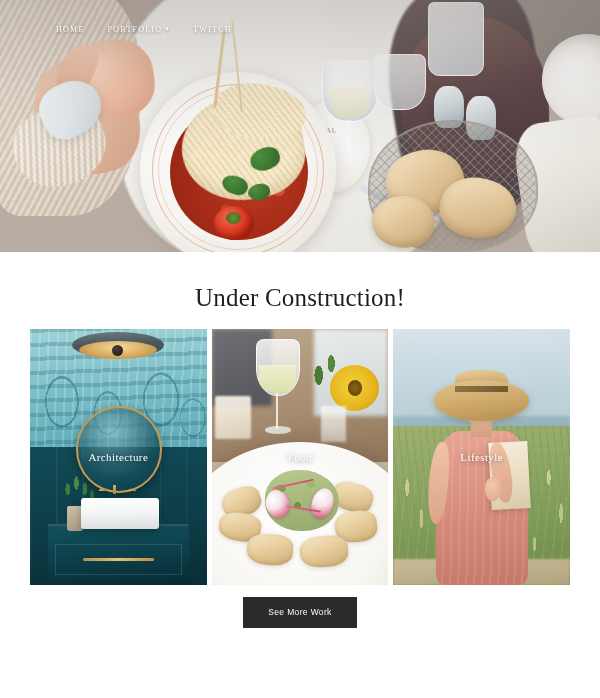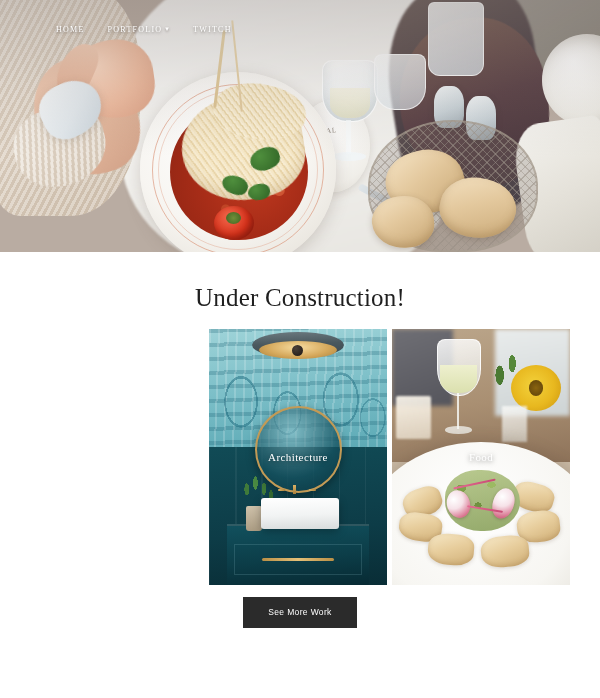--- a/index.html
+++ b/index.html
@@ -762,20 +762,41 @@
           <div class="food-pink1"></div>
           <div class="food-radish1"></div>
           <div class="food-radish2"></div>
           <div class="food-pink2"></div>
           <div class="crostini c5"></div>
           <div class="crostini c6"></div>
         </div>
         <div class="card-label">Food</div>
       </div>
 
+      <div class="card">
+        <div class="life">
+          <div class="life-sky"></div>
+          <div class="life-sea"></div>
+          <div class="life-grass"></div>
+          <div class="life-sand"></div>
+          <div class="life-dress"></div>
+          <div class="life-arm-l"></div>
+          <div class="life-neck"></div>
+          <div class="life-face"></div>
+          <div class="life-hat-crown"></div>
+          <div class="life-hat"></div>
+          <div class="life-hat-band"></div>
+          <div class="life-book-spine"></div>
+          <div class="life-book"></div>
+          <div class="life-arm-r"></div>
+          <div class="life-hand"></div>
+          <div class="life-oats"></div>
+        </div>
+        <div class="card-label">Lifestyle</div>
+      </div>
 
     </div>
 
     <div class="btn-wrap">
       <button class="btn">See More Work</button>
     </div>
 
   </div>
 </div>
 

